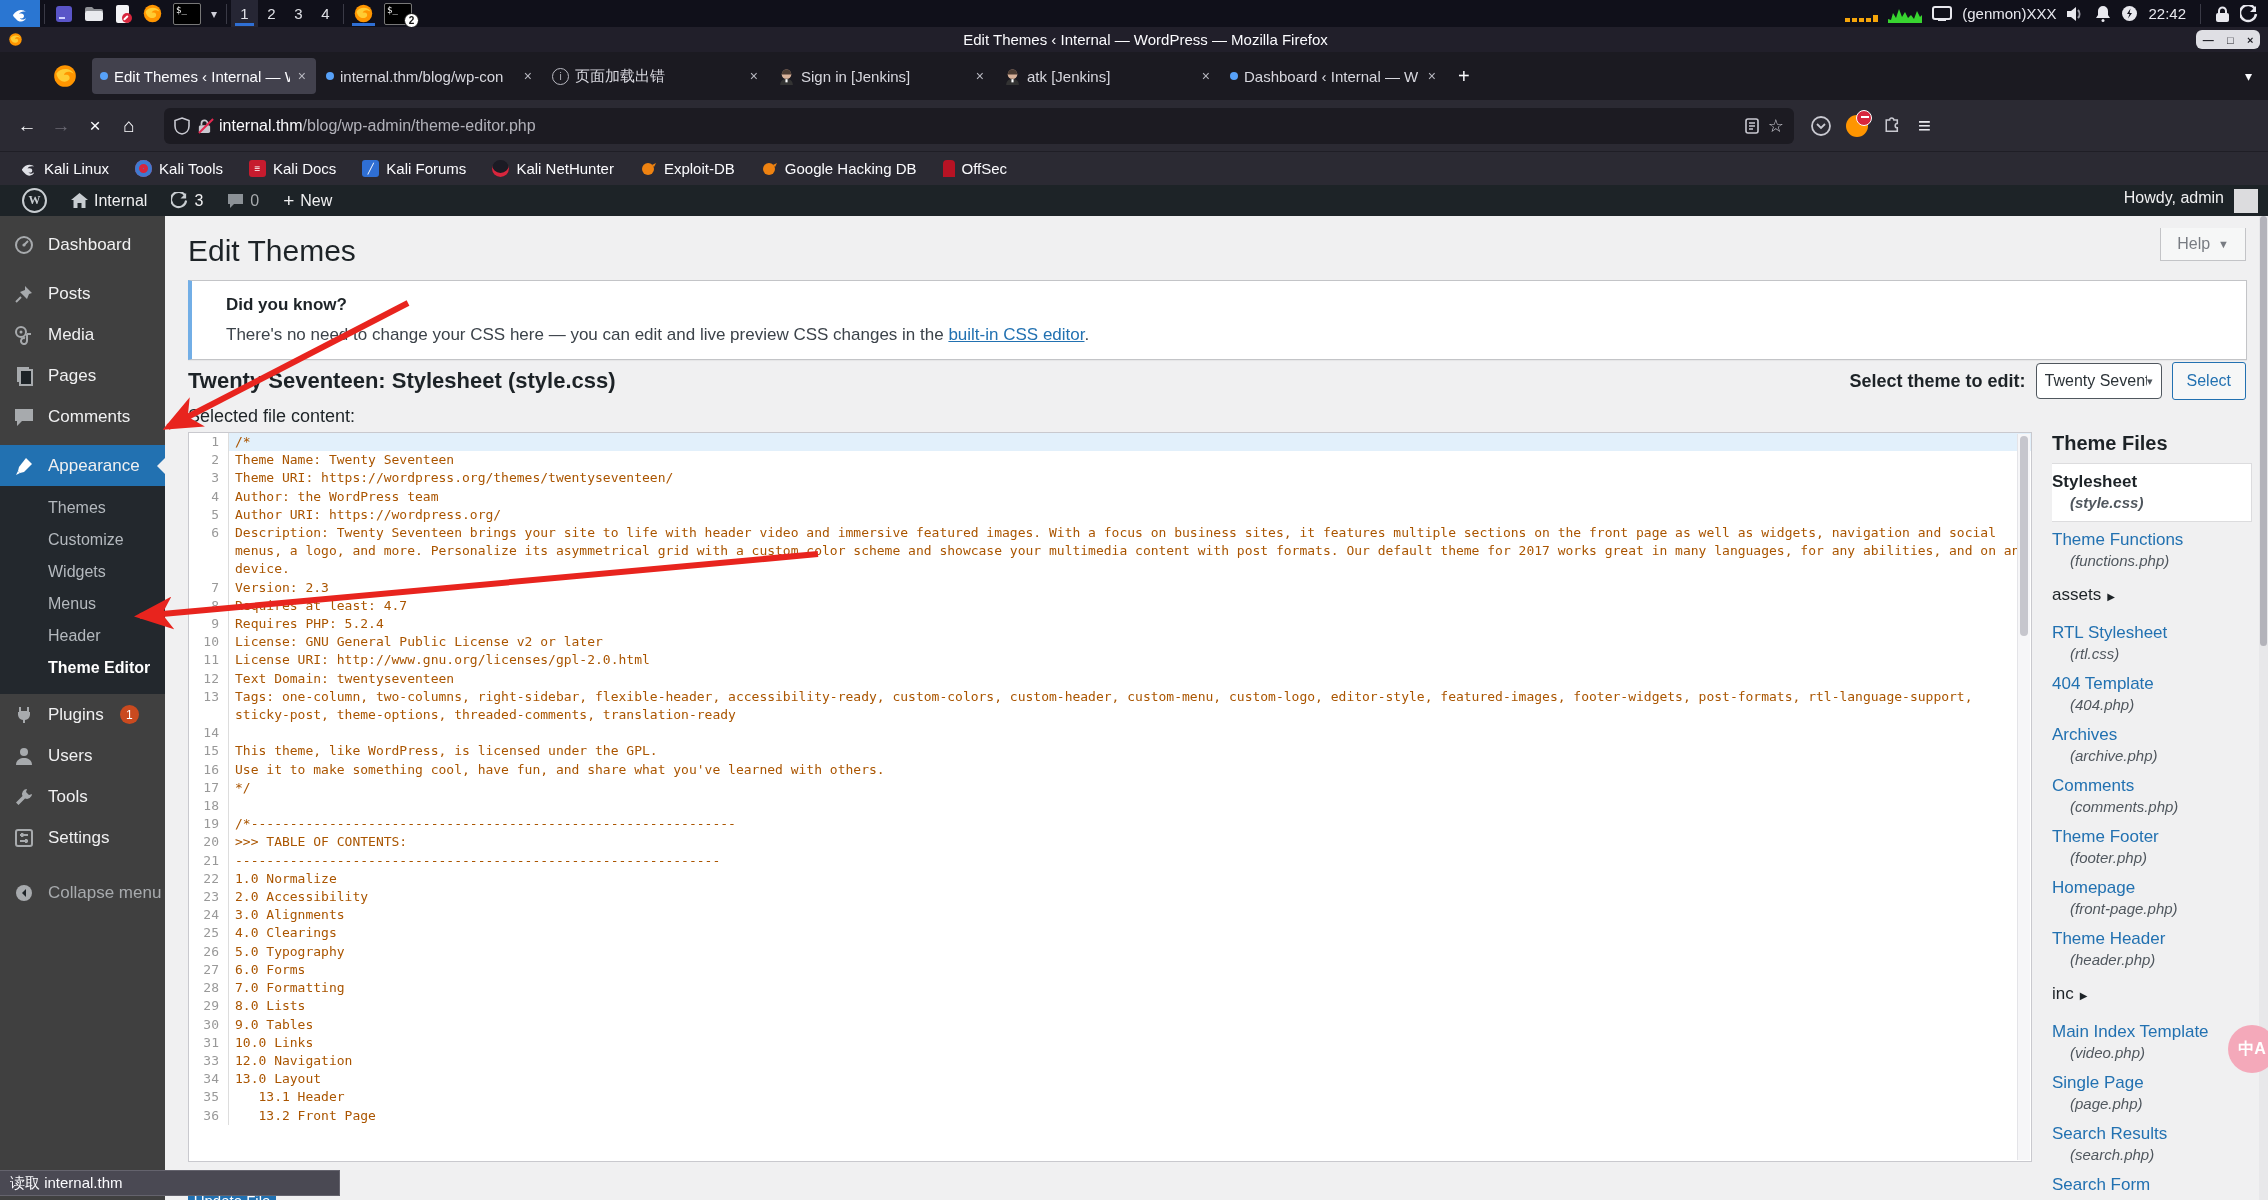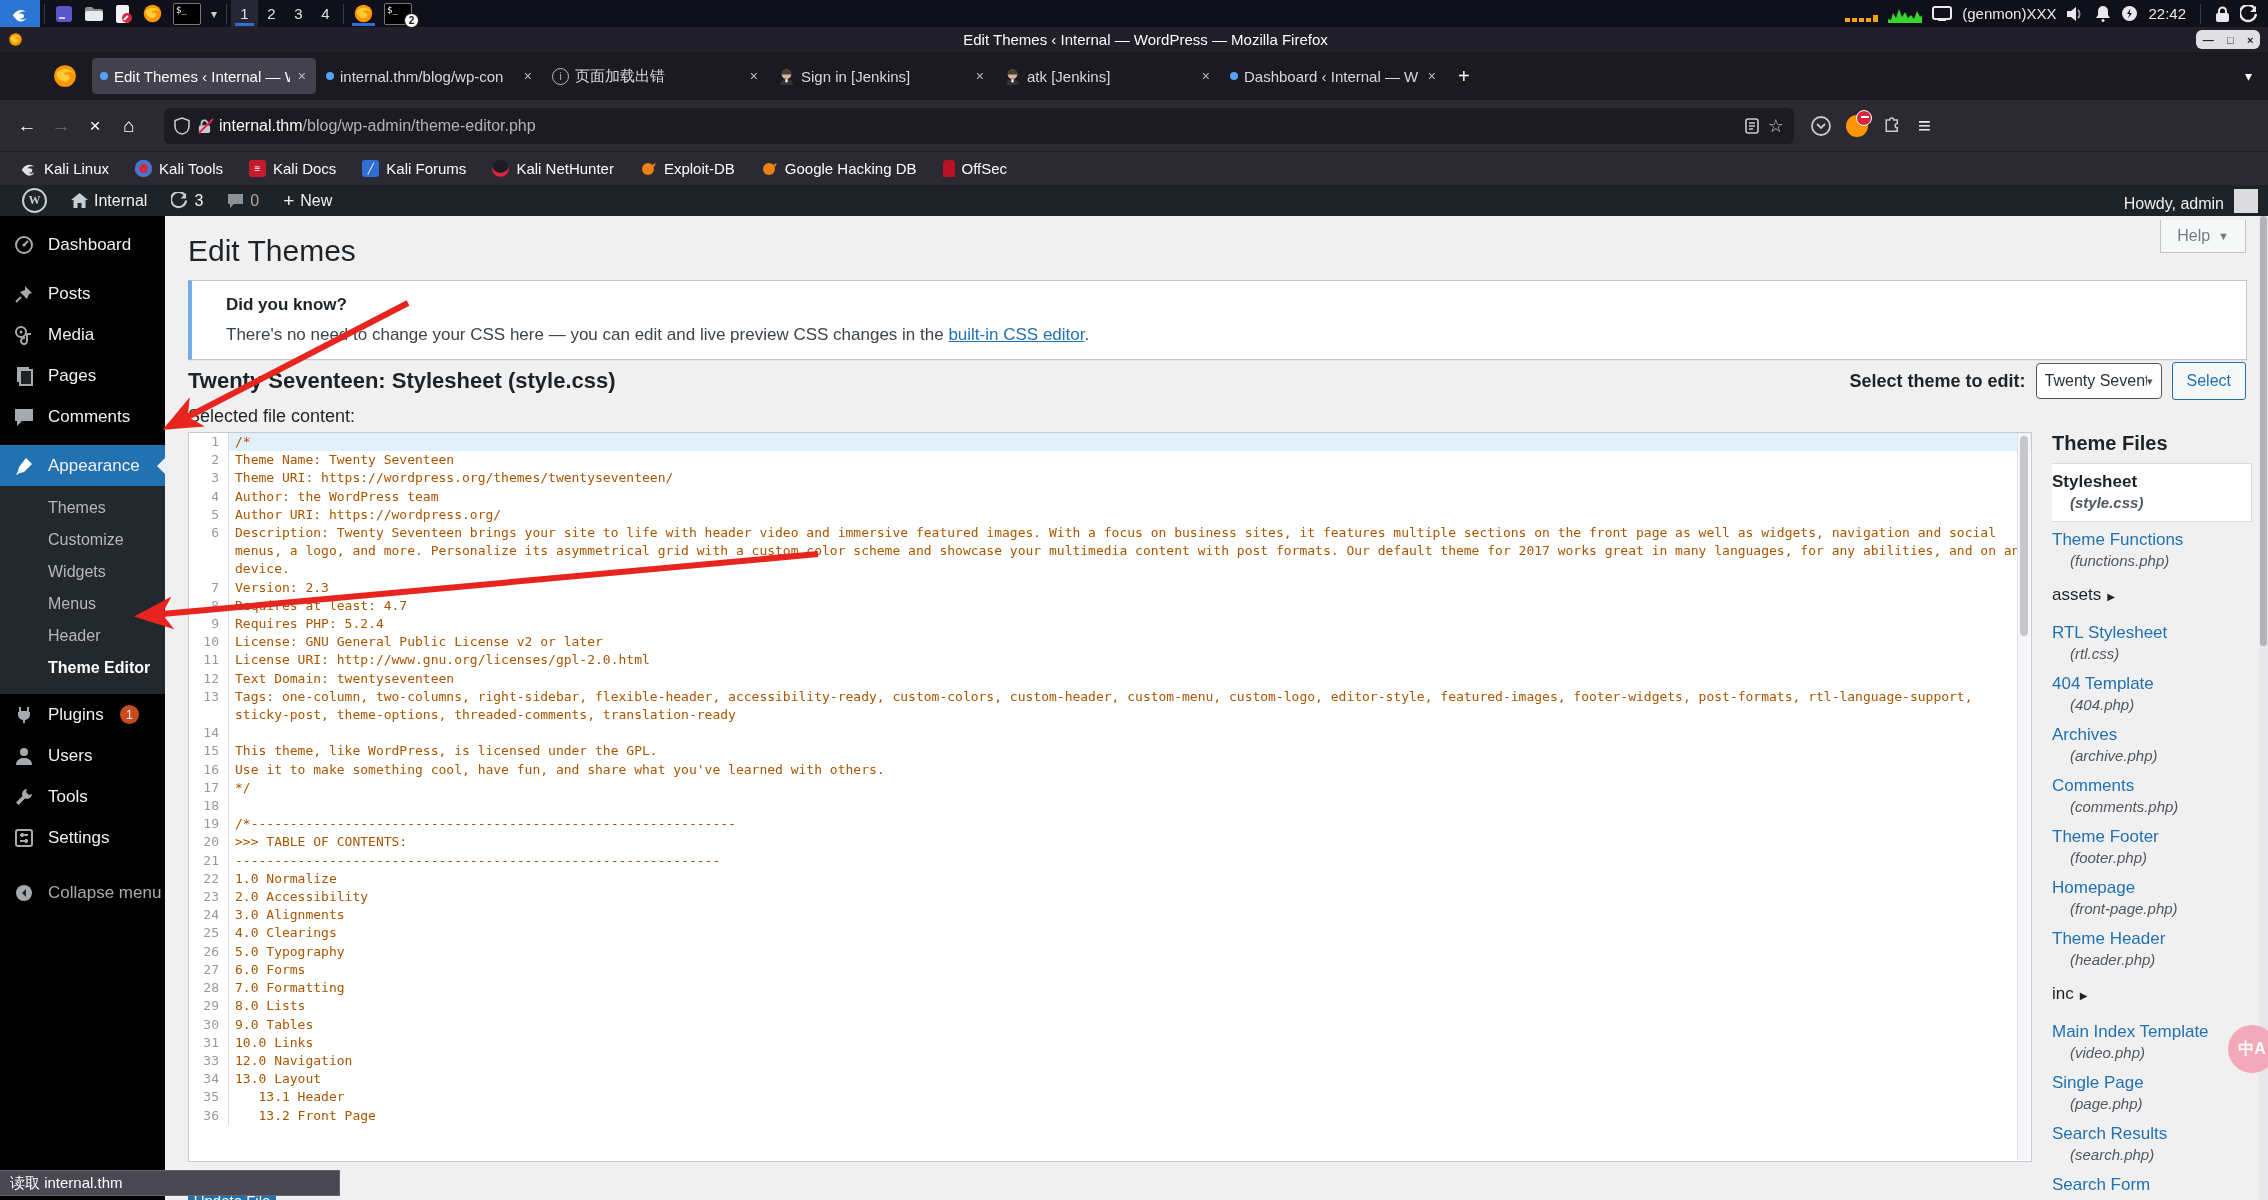--- a/index.html
+++ b/index.html
@@ -66,43 +66,43 @@
   .bm{display:flex;align-items:flex-start;gap:7px;color:#fbfbfe;font-size:15px;}
   .fav{width:17px;height:17px;border-radius:3px;flex-shrink:0;}
 
   
   #adminbar{left:0;top:185px;width:2268px;height:31px;background:#1d2327;display:flex;align-items:center;
             color:#f0f0f1;font-size:16px;gap:4px;padding-left:12px;box-sizing:border-box;}
   .ab-item{display:flex;align-items:center;gap:6px;padding:0 10px;height:100%;}
   .ab-muted{color:#a7aaad;}
   .wp-logo{width:21px;height:21px;border:2px solid #c8cdd1;border-radius:50%;display:flex;align-items:center;
            justify-content:center;font:bold 12px "Liberation Serif",serif;color:#c8cdd1;}
-  .ab-right{margin-left:auto;display:flex;align-items:flex-end;gap:10px;padding-right:10px;}
+  .ab-right{margin-left:auto;display:flex;align-items:flex-start;gap:10px;padding-right:10px;}
   .avatar{width:24px;height:24px;background:#dcdcde;}
 
   
-  #wpsidebar{left:0;top:216px;width:165px;height:984px;background:#000000;color:#f0f0f1;font-size:17px;}
+  #wpsidebar{left:0;top:216px;width:165px;height:984px;background:#404040;color:#f0f0f1;font-size:17px;}
   .sb-item{height:41px;display:flex;align-items:center;gap:12px;padding-left:12px;}
   .sb-ico{width:24px;display:flex;justify-content:center;flex-shrink:0;}
   .sb-ico svg{fill:#a7aaad;}
   .sb-item.current{background:#2271b1;position:relative;}
   .sb-item.current .sb-ico svg{fill:#fff;}
   .sb-item.current::after{content:"";position:absolute;right:0;top:50%;margin-top:-8px;
       border-top:8px solid transparent;border-bottom:8px solid transparent;border-right:8px solid #f0f0f1;}
   #submenu{background:#23282d;padding:6px 0 10px 0;}
   .sub-item{padding:7px 0 7px 48px;font-size:16px;color:#b4b9be;}
   .sub-item.current-sub{color:#fff;font-weight:bold;}
   .count-badge{background:#ca4a1f;border-radius:50%;min-width:19px;height:19px;font-size:12px;color:#fff;
                display:inline-flex;align-items:center;justify-content:center;margin-left:4px;}
   .collapse{color:#a7aaad;margin-top:14px;}
 
   
   #content{left:165px;top:216px;width:2103px;height:857px;background:#f0f0f1;}
   #page-title{left:23px;top:18px;font-size:30px;color:#1d2327;font-weight:400;}
-  #help-btn{right:22px;top:4px;background:#f6f7f7;border:1px solid #c3c4c7;border-top:none;padding:7px 16px;
+  #help-btn{right:22px;top:12px;background:#f6f7f7;border:1px solid #c3c4c7;border-top:none;padding:7px 16px;
             font-size:16px;color:#787c82;display:flex;gap:8px;align-items:center;justify-content:space-between;}
   #notice{left:23px;top:64px;right:21px;background:#fff;border:1px solid #c3c4c7;border-left:4px solid #72aee6;
           box-shadow:0 1px 1px rgba(0,0,0,.04);padding:2px 34px 14px;}
   #notice h4{margin:12px 0 2px;font-size:17px;color:#1d2327;}
   #notice p{margin:10px 0 0;font-size:17px;color:#3c434a;}
   #notice a{color:#2271b1;text-decoration:underline;}
   #file-heading{left:23px;top:152px;font-size:22px;font-weight:bold;color:#1d2327;}
   #theme-select-row{right:22px;top:146px;display:flex;align-items:center;gap:10px;}
   #theme-select-row label{font-size:18px;font-weight:bold;color:#1d2327;}
   .select{width:126px;height:36px;background:#fff;border:1px solid #50575e;border-radius:4px;display:flex;

